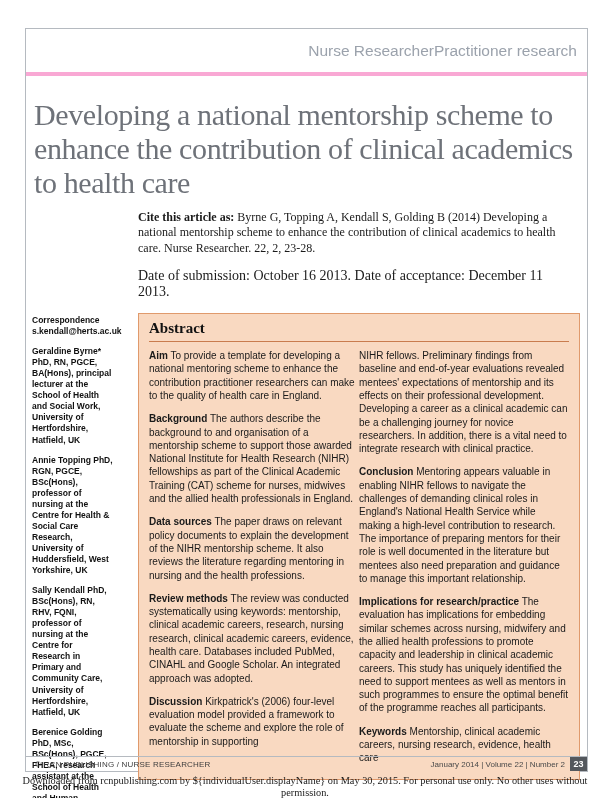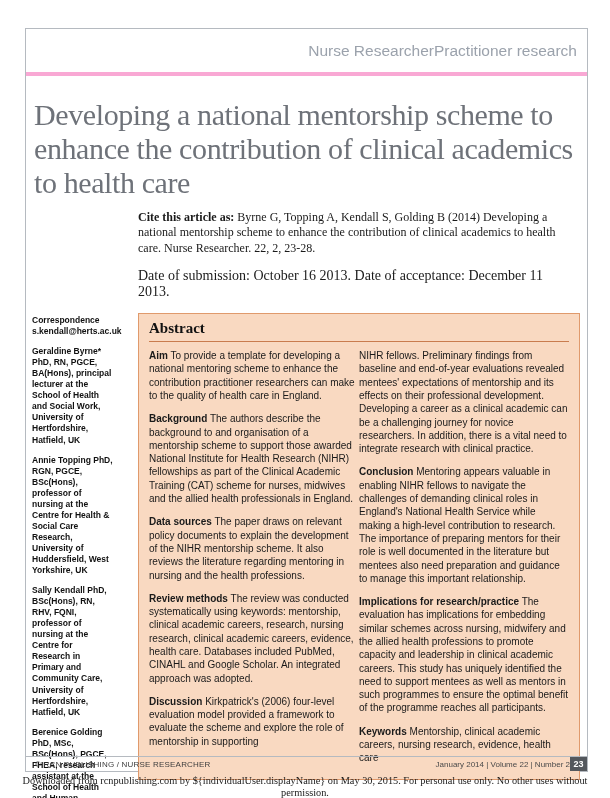--- a/index.html
+++ b/index.html
@@ -60,21 +60,21 @@
   .page-footer{
     position:absolute;left:0;right:0;bottom:0;height:14px;
     border-top:1px solid #b5bac0;display:flex;align-items:center;
     box-sizing:content-box;
   }
   .footer-left{
     flex:1;padding-left:9px;font-size:8px;color:#3d3d3d;letter-spacing:0.2px;
   }
   .footer-right{font-size:8px;color:#4a4a4a;}
   .page-badge{
-    height:14px;min-width:17px;
+    margin-left:5px;height:14px;min-width:17px;
     background:var(--badge-bg,#54585d);color:#fff;font-weight:bold;font-size:9px;
     display:flex;align-items:center;justify-content:center;
   }
   
   .download-notice{
     position:absolute;left:0;top:775px;width:610px;text-align:center;
     font-family:"Liberation Serif",serif;font-size:10.3px;line-height:1.15;color:#1a1a1a;
   }
   .download-notice div{margin:0;}
   b{font-weight:bold;}

